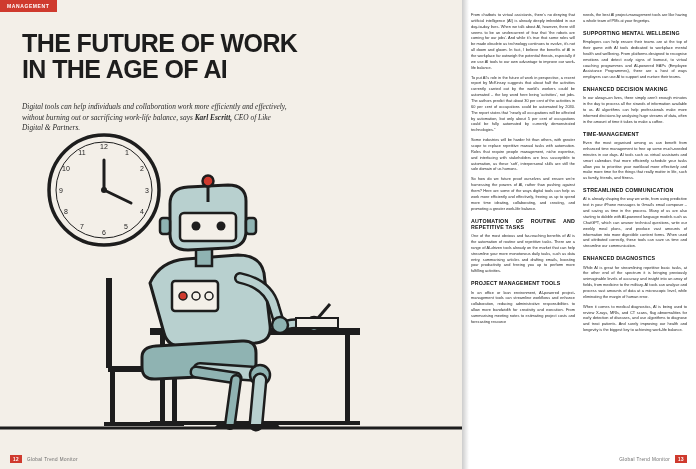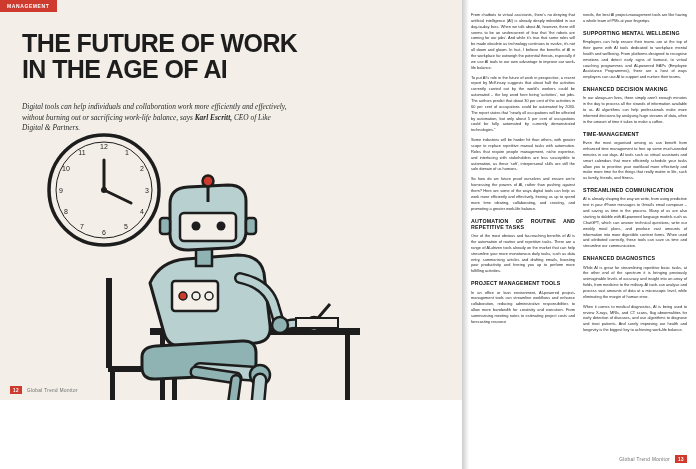--- a/index.html
+++ b/index.html
@@ -11,21 +11,21 @@
   }
   .spread {
     position: relative;
     width: 696px; height: 469px;
     display: flex;
     background: #ffffff;
   }
   
   .left-page {
     position: relative;
-    width: 462px; height: 400px;
+    width: 462px; height: 469px;
     background: #f3efe8;
     overflow: hidden;
   }
   .section-tab {
     position: absolute;
     top: 0; left: 0;
     background: #cf3a2e;
     color: #ffffff;
     font-size: 5px;
     font-weight: bold;

